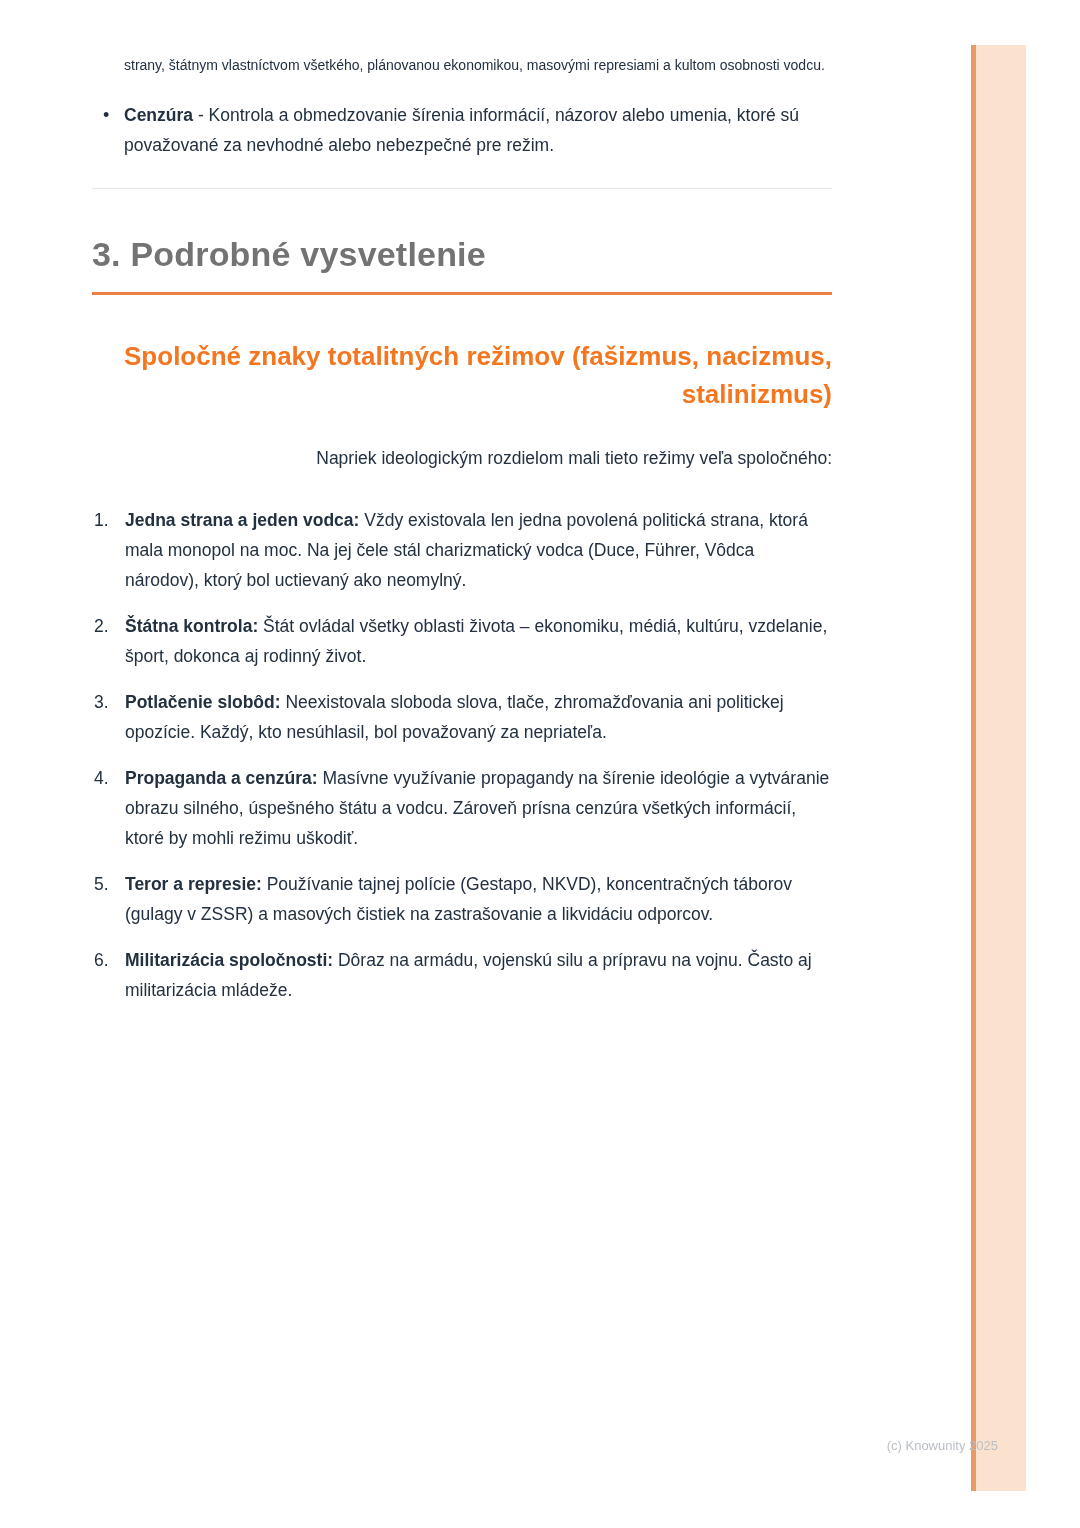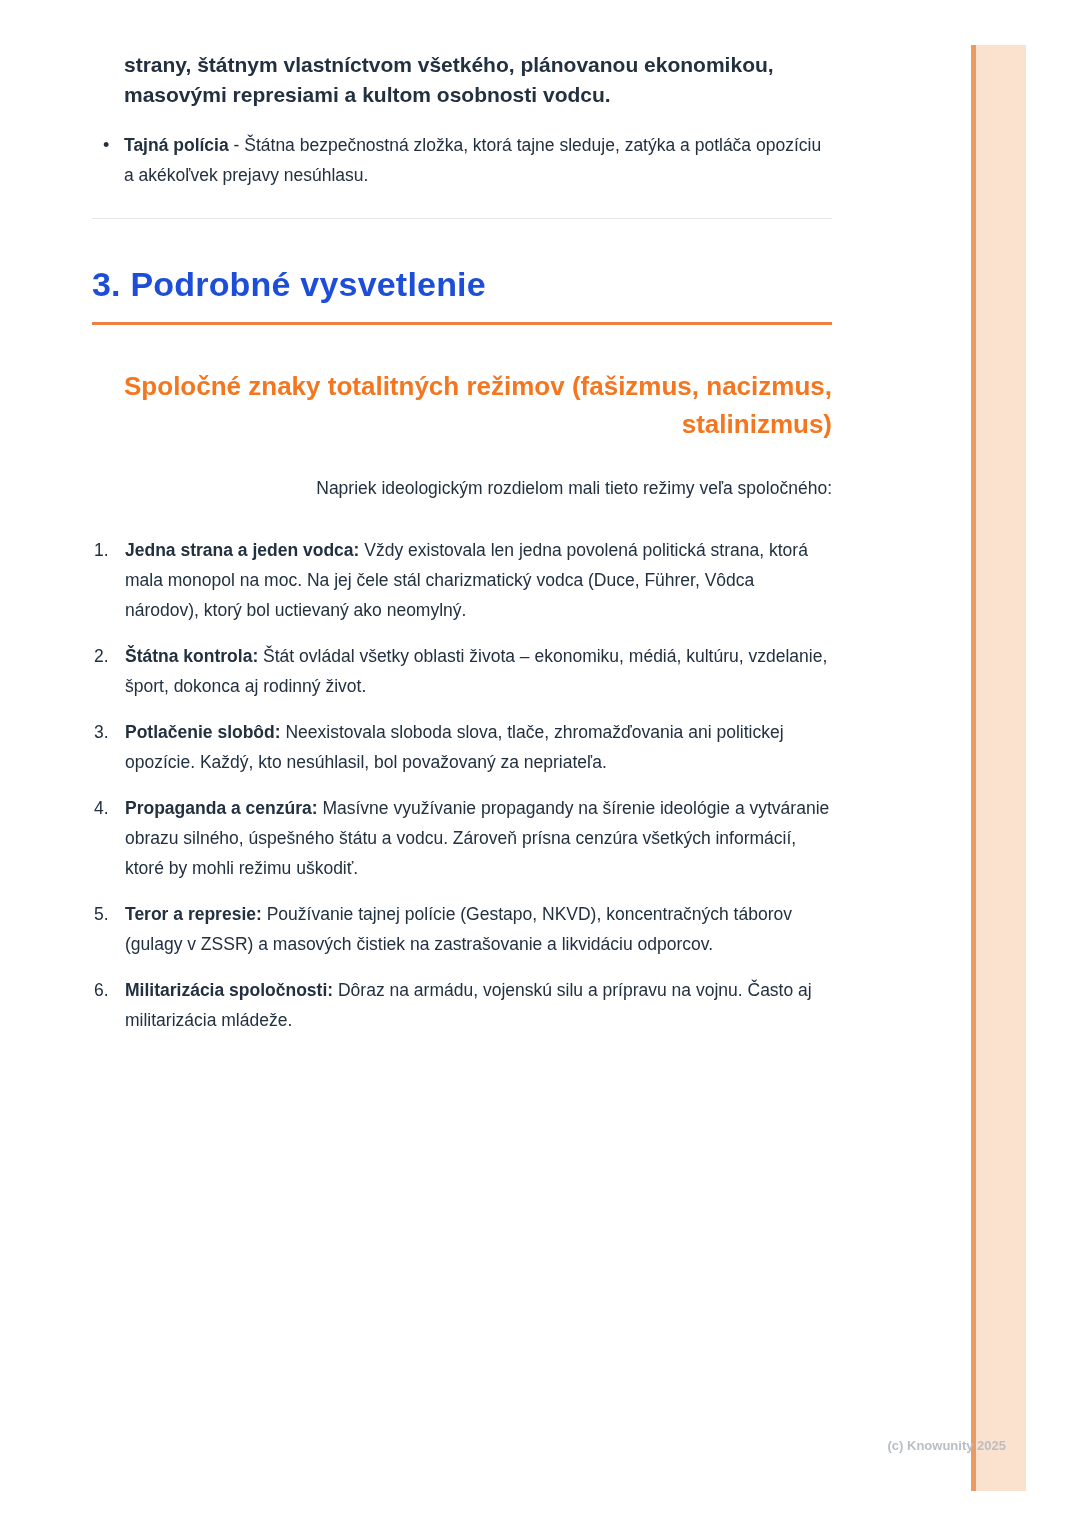--- a/index.html
+++ b/index.html
@@ -23,24 +23,23 @@
     width: 50px; height: 1446px;
     background: #fbe2ce;
   }
   .content {
     position: absolute;
     left: 92px; top: 50px;
     width: 740px;
   }
   .cont-para {
     padding-left: 32px;
-    font-size: 21px;
+    font-size: 14px;
     line-height: 30px;
     margin-bottom: 20px;
-    font-weight: bold;
   }
   ul.def-list { list-style: none; }
   ul.def-list li {
     position: relative;
     padding-left: 32px;
     font-size: 17.5px;
     line-height: 30px;
     margin-bottom: 16px;
   }
   ul.def-list li::before {
@@ -53,21 +52,21 @@
   .term { font-weight: 700; }
   hr.divider {
     border: none;
     border-top: 1px solid #e3e7ec;
     margin: 28px 0 0 0;
   }
   h1.section-title {
     margin-top: 46px;
     font-size: 34px;
     font-weight: 700;
-    color: #1d4ed8;
+    color: #737373;
     letter-spacing: 0.2px;
   }
   hr.title-rule {
     border: none;
     border-top: 3px solid #ef8043;
     margin: 18px 0 0 0;
   }
   h2.subsection-title {
     margin-top: 42px;
     font-size: 26px;
@@ -92,41 +91,40 @@
     margin-bottom: 16px;
   }
   ol.num-list li .num {
     position: absolute;
     left: 2px; top: 0;
     width: 24px;
   }
   .watermark {
     position: absolute;
     top: 1438px;
-    right: 74px;
+    right: 82px;
     font-size: 13px;
     color: #b9bec5;
     z-index: 2;
-    font-weight: bold;
   }
 </style>
 </head>
 <body>
 
 <div class="page">
 
   <div class="accent-line"></div>
   <div class="accent-band"></div>
 
   <div class="content">
 
     <p class="cont-para">strany, štátnym vlastníctvom všetkého, plánovanou ekonomikou, masovými represiami a kultom osobnosti vodcu.</p>
 
     <ul class="def-list">
-      <li><span class="term">Tajná polícia</span><span> - Štátna bezpečnostná zložka, ktorá tajne sleduje, zatýka a potláča opozíciu a akékoľvek prejavy nesúhlasu.</span></li>
+      <li><span class="term">Cenzúra</span><span> - Kontrola a obmedzovanie šírenia informácií, názorov alebo umenia, ktoré sú považované za nevhodné alebo nebezpečné pre režim.</span></li>
     </ul>
 
     <hr class="divider">
 
     <h1 class="section-title">3. Podrobné vysvetlenie</h1>
     <hr class="title-rule">
 
     <h2 class="subsection-title">Spoločné znaky totalitných režimov (fašizmus, nacizmus, stalinizmus)</h2>
 
     <p class="lead">Napriek ideologickým rozdielom mali tieto režimy veľa spoločného:</p>

